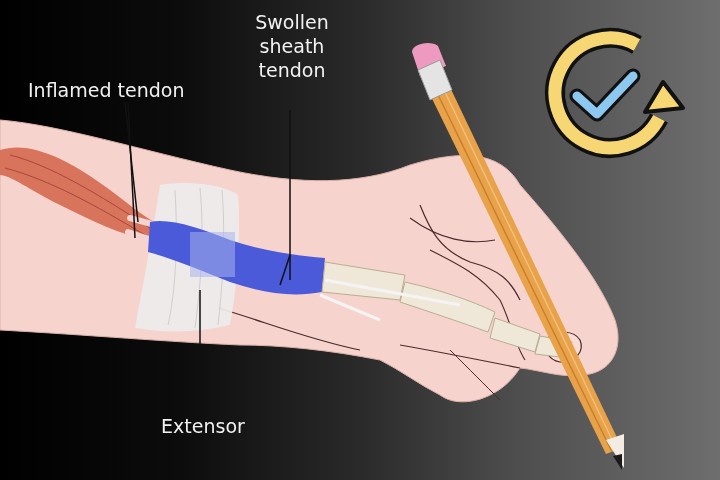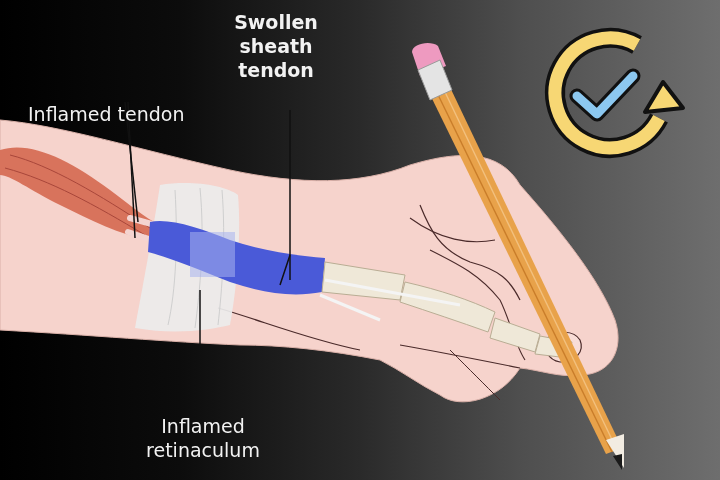--- a/index.html
+++ b/index.html
@@ -7,22 +7,22 @@
     .canvas {
       position: relative; width: 720px; height: 480px; overflow: hidden;
       background: linear-gradient(90deg, #000000 0%, #0c0c0c 25%, #2a2a2a 50%, #4e4e4e 72%, #6e6e6e 100%);
     }
     svg.illus { position: absolute; left: 0; top: 0; }
     .label {
       position: absolute; color: #f2f2f2;
       font-family: "DejaVu Sans", sans-serif; font-size: 19px; line-height: 24px;
       text-align: center; white-space: nowrap;
     }
-    .l-inflamed { left: 28px; top: 78px; margin-top: 24px; }
-    .l-swollen { left: 228px; top: 10px; width: 96px; font-weight: bold; }
+    .l-inflamed { left: 28px; top: 78px; }
+    .l-swollen { left: 244px; top: 10px; width: 96px; }
     .l-extensor { left: 138px; top: 414px; width: 130px; }
     .l-swollen span, .l-extensor span { display: block; }
   </style>
 </head>
 <body>
 
 <div class="canvas">
   <svg class="illus" width="720" height="480" viewBox="0 0 720 480">
 
     <g>
@@ -100,16 +100,15 @@
 
   <div class="label l-inflamed">Inflamed tendon</div>
 
   <div class="label l-swollen">
     <span>Swollen</span>
     <span>sheath</span>
     <span>tendon</span>
   </div>
 
   <div class="label l-extensor">
-    <span>Inflamed</span>
-    <span>retinaculum</span>
+    <span>Extensor</span>
   </div>
 </div>
 
 </body></html>

